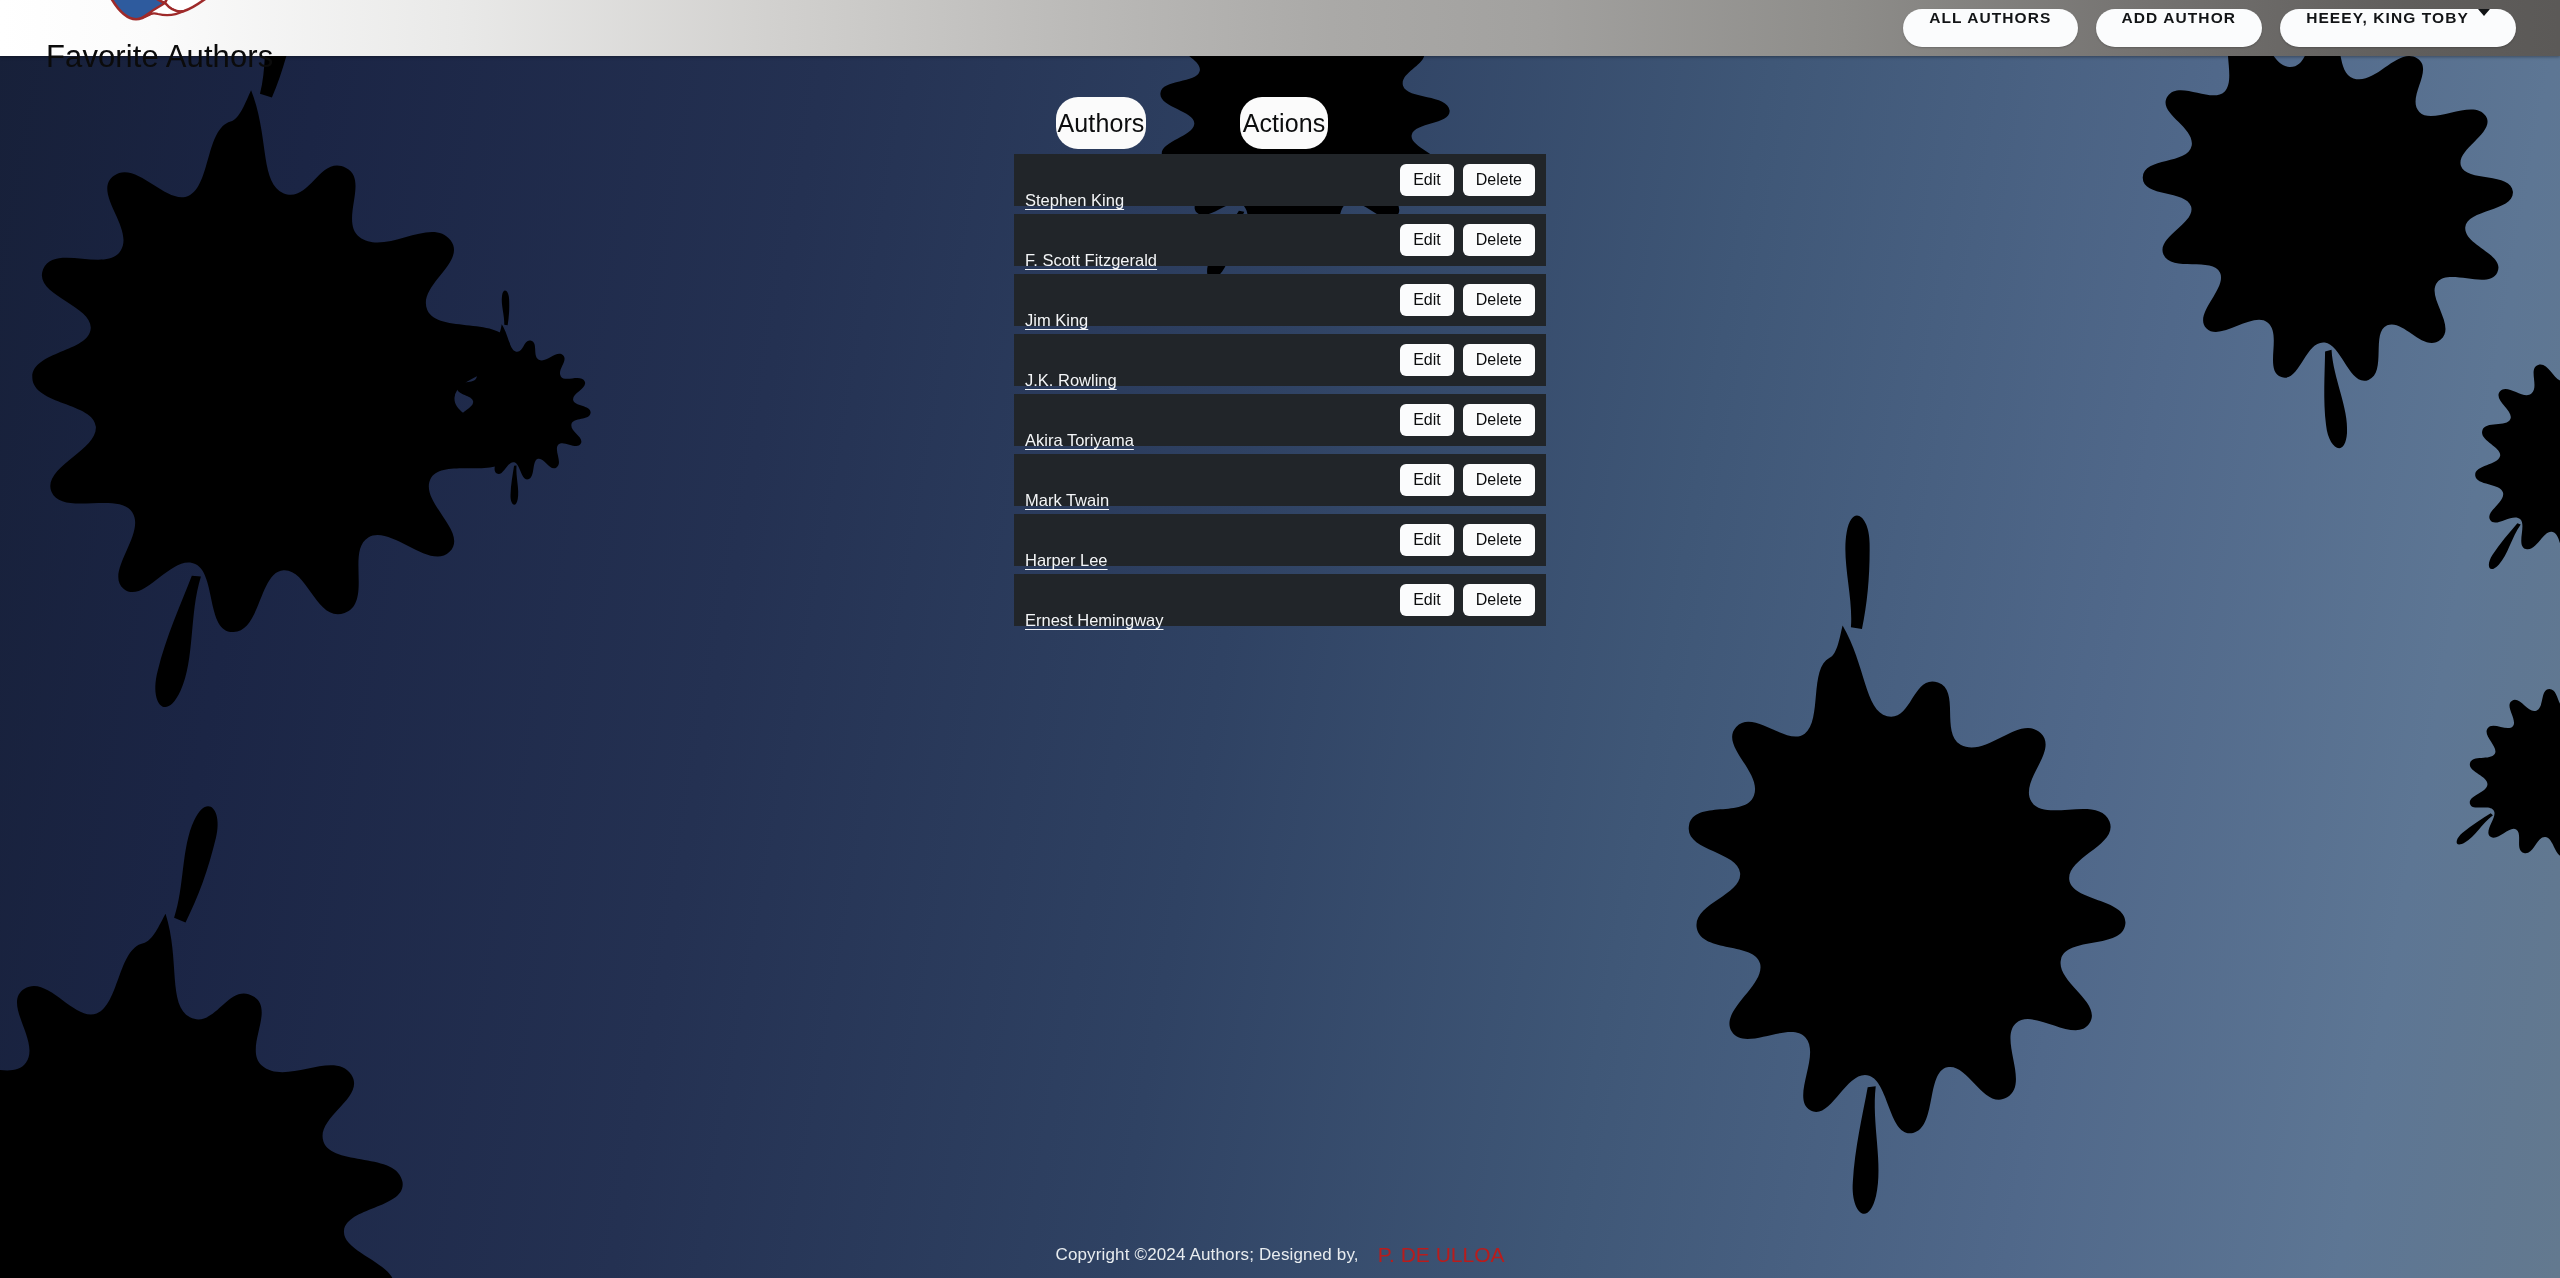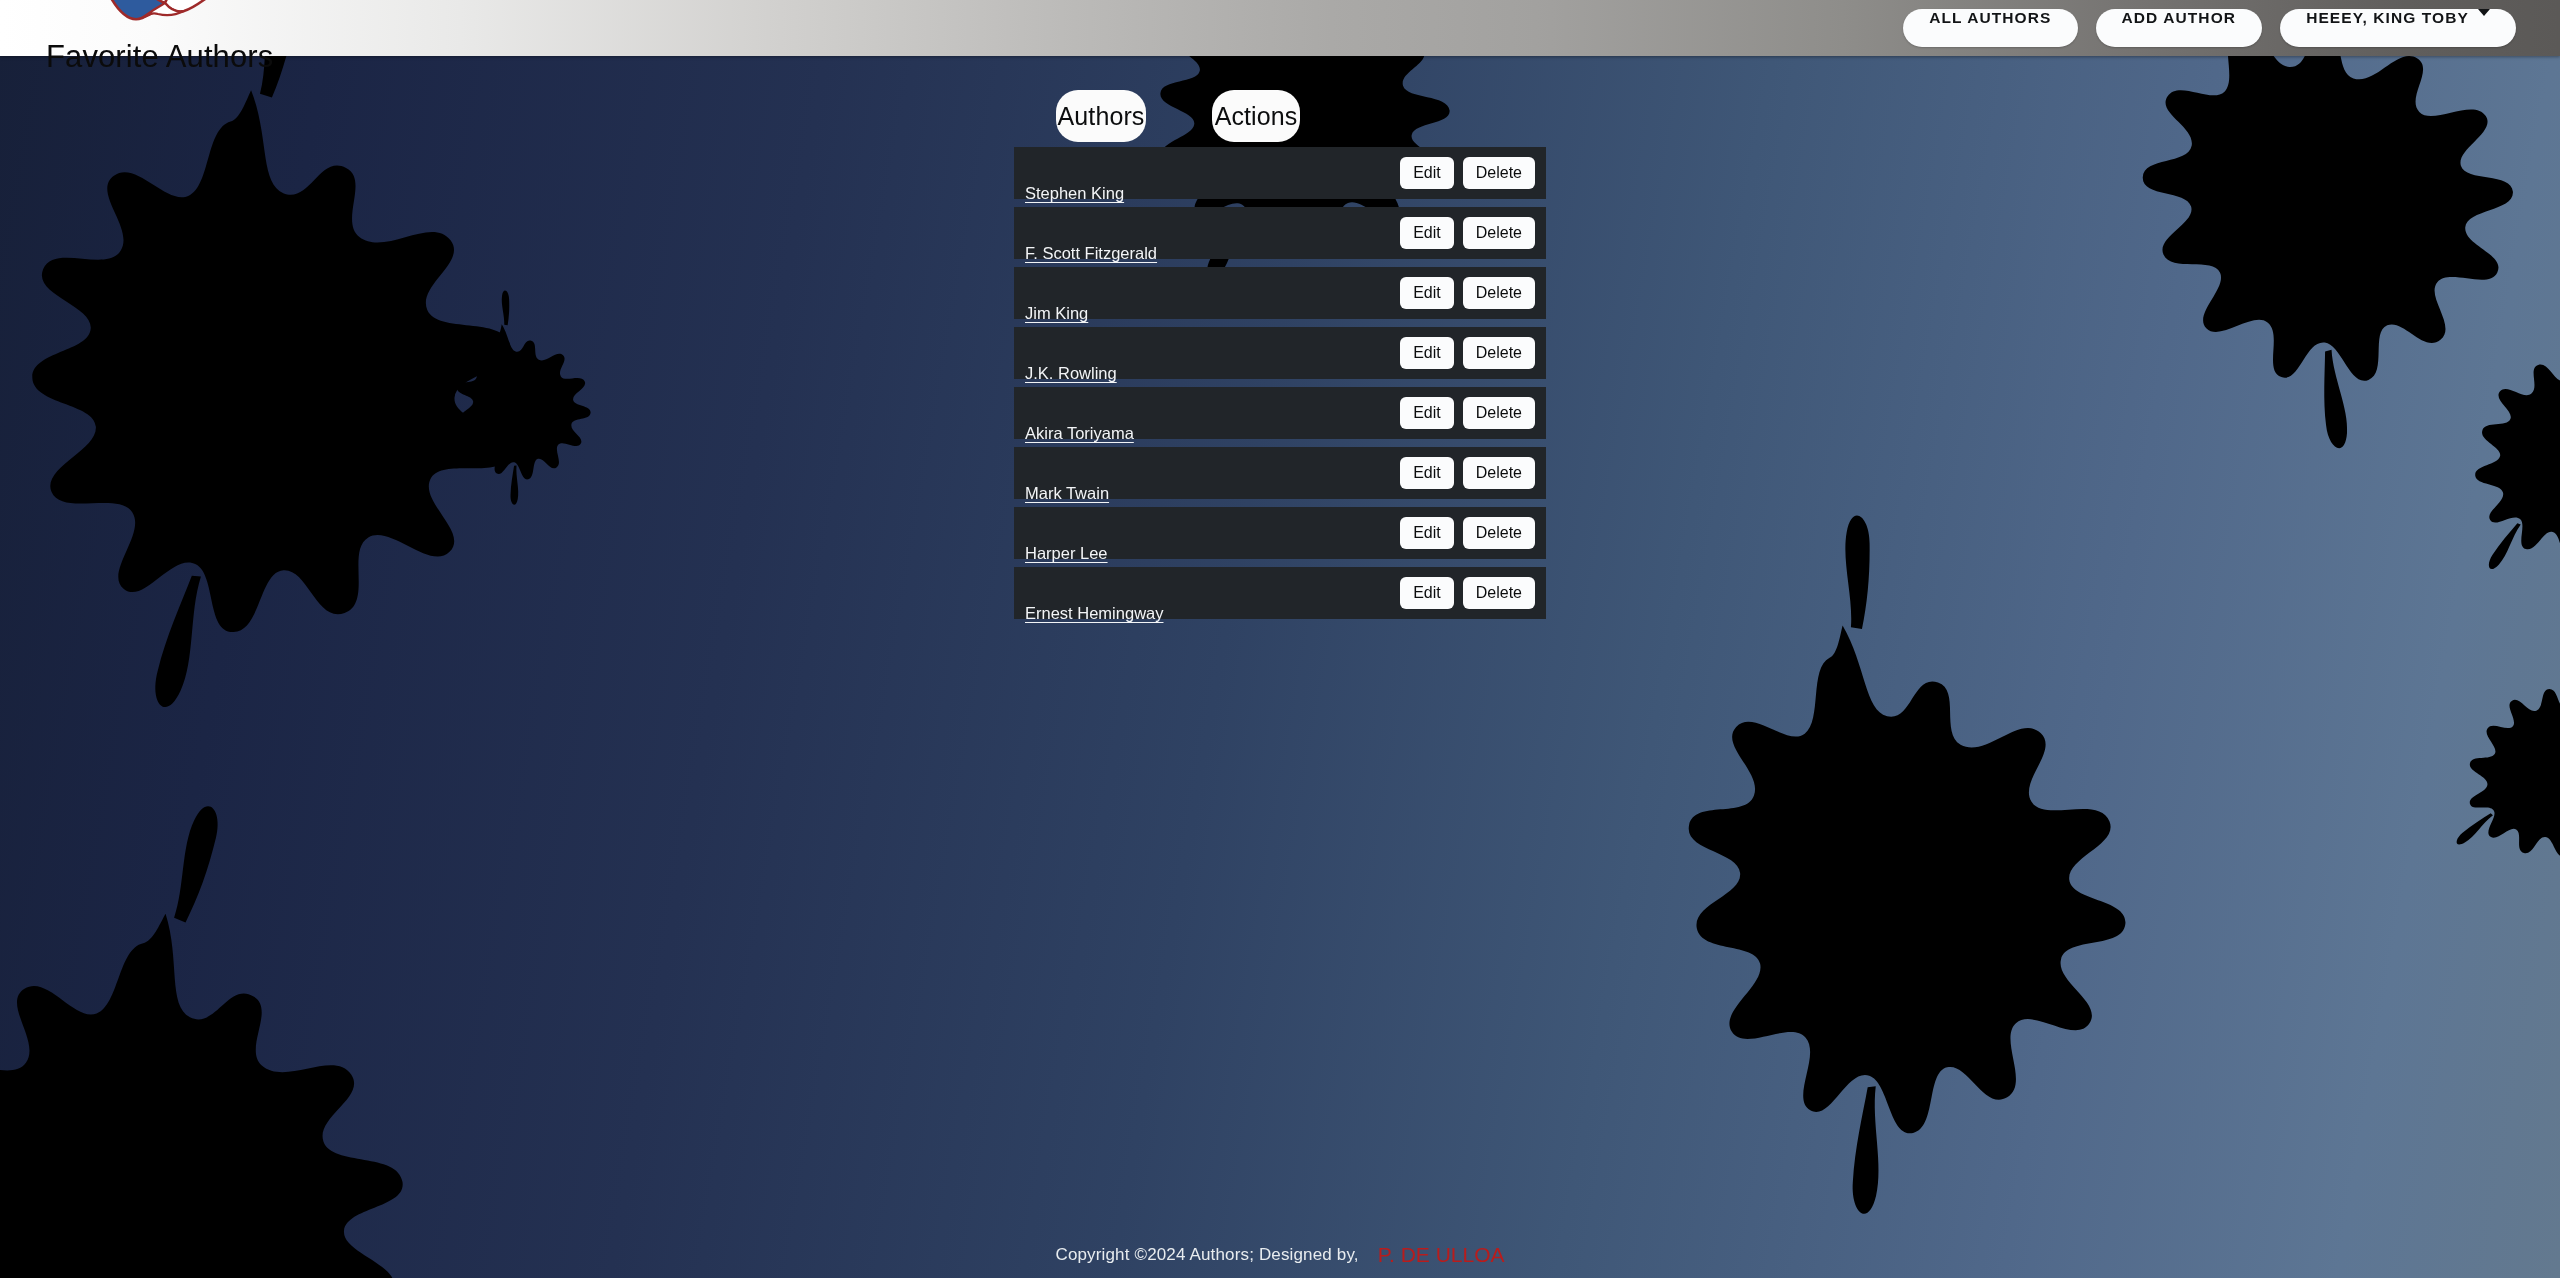--- a/index.html
+++ b/index.html
@@ -108,21 +108,21 @@
     margin-left: 9px;
     width: 0; height: 0;
     border-left: 6px solid transparent;
     border-right: 6px solid transparent;
     border-top: 7px solid #121416;
   }
 
   
   #content {
     position: absolute;
-    top: 41px; left: 0;
+    top: 48px; left: 0;
     width: 2560px;
     height: 1222px;
     z-index: 10;
   }
 
   #table-wrap {
     position: absolute;
     left: 1014px;
     top: 44px;
     width: 532px;
@@ -141,21 +141,21 @@
     display: inline-flex;
     align-items: center;
     justify-content: center;
     font-size: 25px;
     color: #0c0d0e;
     letter-spacing: .1px;
   }
   #head-authors { width: 90px; }
   #head-actions {
     width: 88px;
-    margin-left: 66px;
+    margin-left: 94px;
   }
 
   .author-row {
     background: #212529;
     height: 52px;
     margin-bottom: 8px;
     display: flex;
     align-items: center;
     padding: 0 11px 0 11px;
   }

